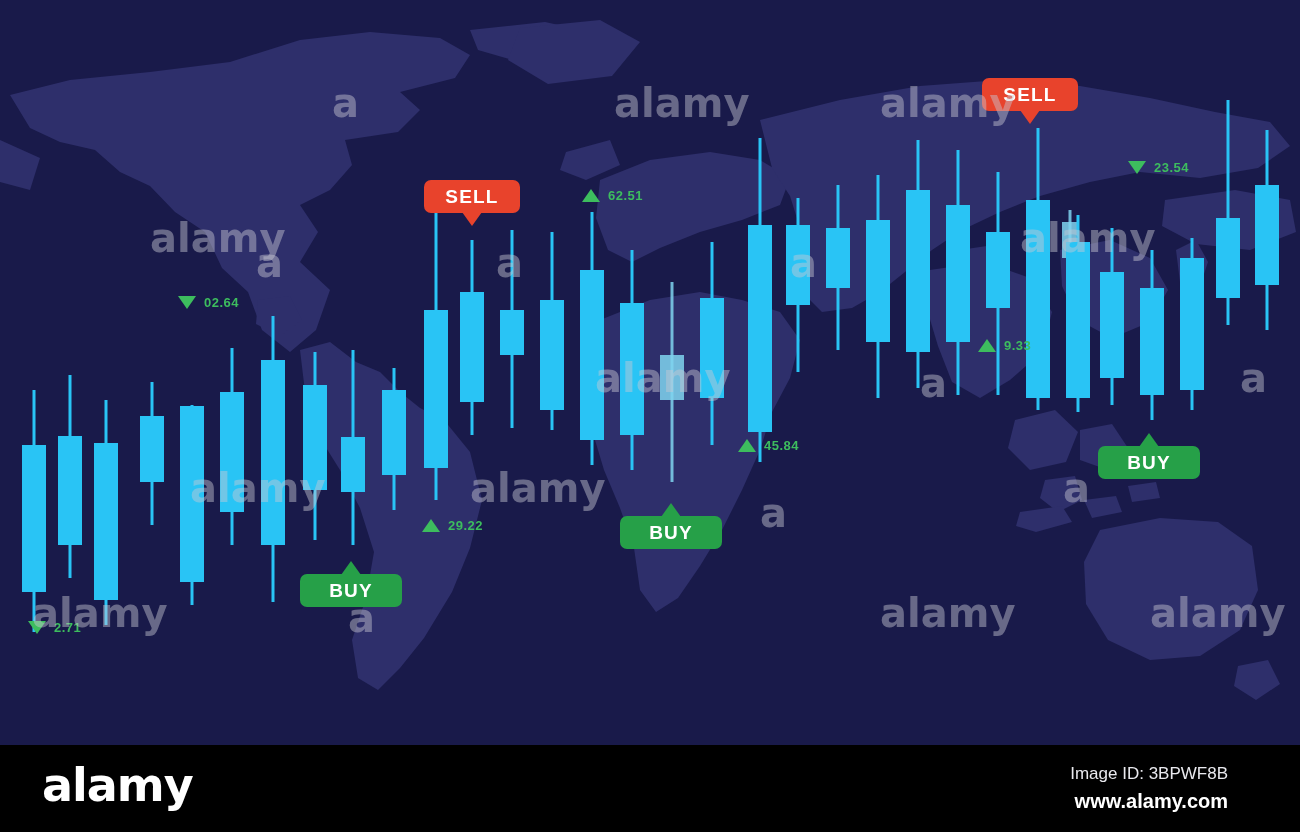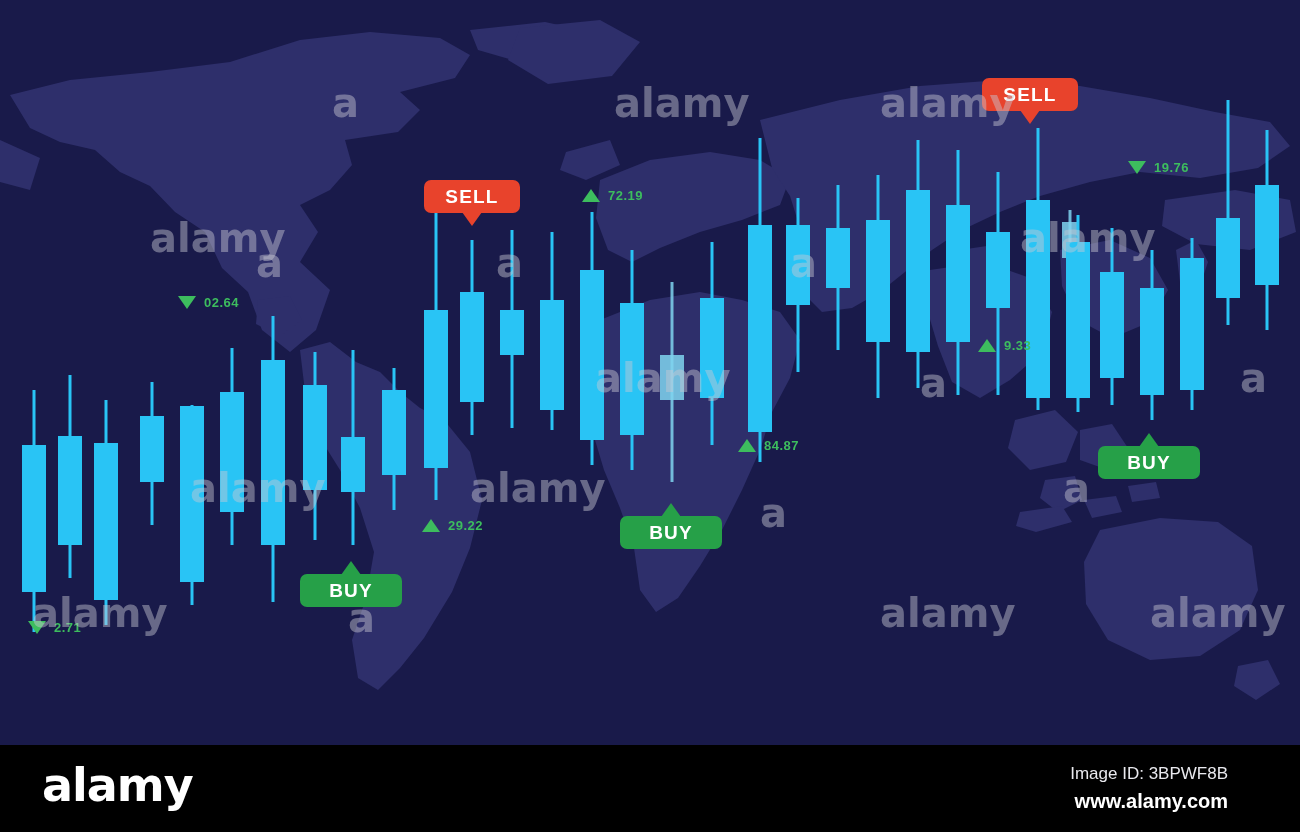--- a/index.html
+++ b/index.html
@@ -260,33 +260,33 @@
           <div class="pricetag" style="left: 178px; top: 295px;">
             <span class="tri down"></span>
             <span>02.64</span>
           </div>
           <div class="pricetag" style="left: 422px; top: 518px;">
             <span class="tri up"></span>
             <span>29.22</span>
           </div>
           <div class="pricetag" style="left: 582px; top: 188px;">
             <span class="tri up"></span>
-            <span>72.19</span>
+            <span>62.51</span>
           </div>
           <div class="pricetag" style="left: 738px; top: 438px;">
             <span class="tri up"></span>
-            <span>84.87</span>
+            <span>45.84</span>
           </div>
           <div class="pricetag" style="left: 978px; top: 338px;">
             <span class="tri up"></span>
             <span>9.33</span>
           </div>
           <div class="pricetag" style="left: 1128px; top: 160px;">
             <span class="tri down"></span>
-            <span>19.76</span>
+            <span>23.54</span>
           </div>
         </div>
       <div id="watermarks">
           <div class="wm" style="left: 150px; top: 215px; font-size: 40px;">alamy</div>
           <div class="wm" style="left: 614px; top: 80px; font-size: 40px;">alamy</div>
           <div class="wm" style="left: 880px; top: 80px; font-size: 40px;">alamy</div>
           <div class="wm" style="left: 332px; top: 80px; font-size: 40px;">a</div>
           <div class="wm" style="left: 32px; top: 590px; font-size: 40px;">alamy</div>
           <div class="wm" style="left: 190px; top: 465px; font-size: 40px;">alamy</div>
           <div class="wm" style="left: 470px; top: 465px; font-size: 40px;">alamy</div>

